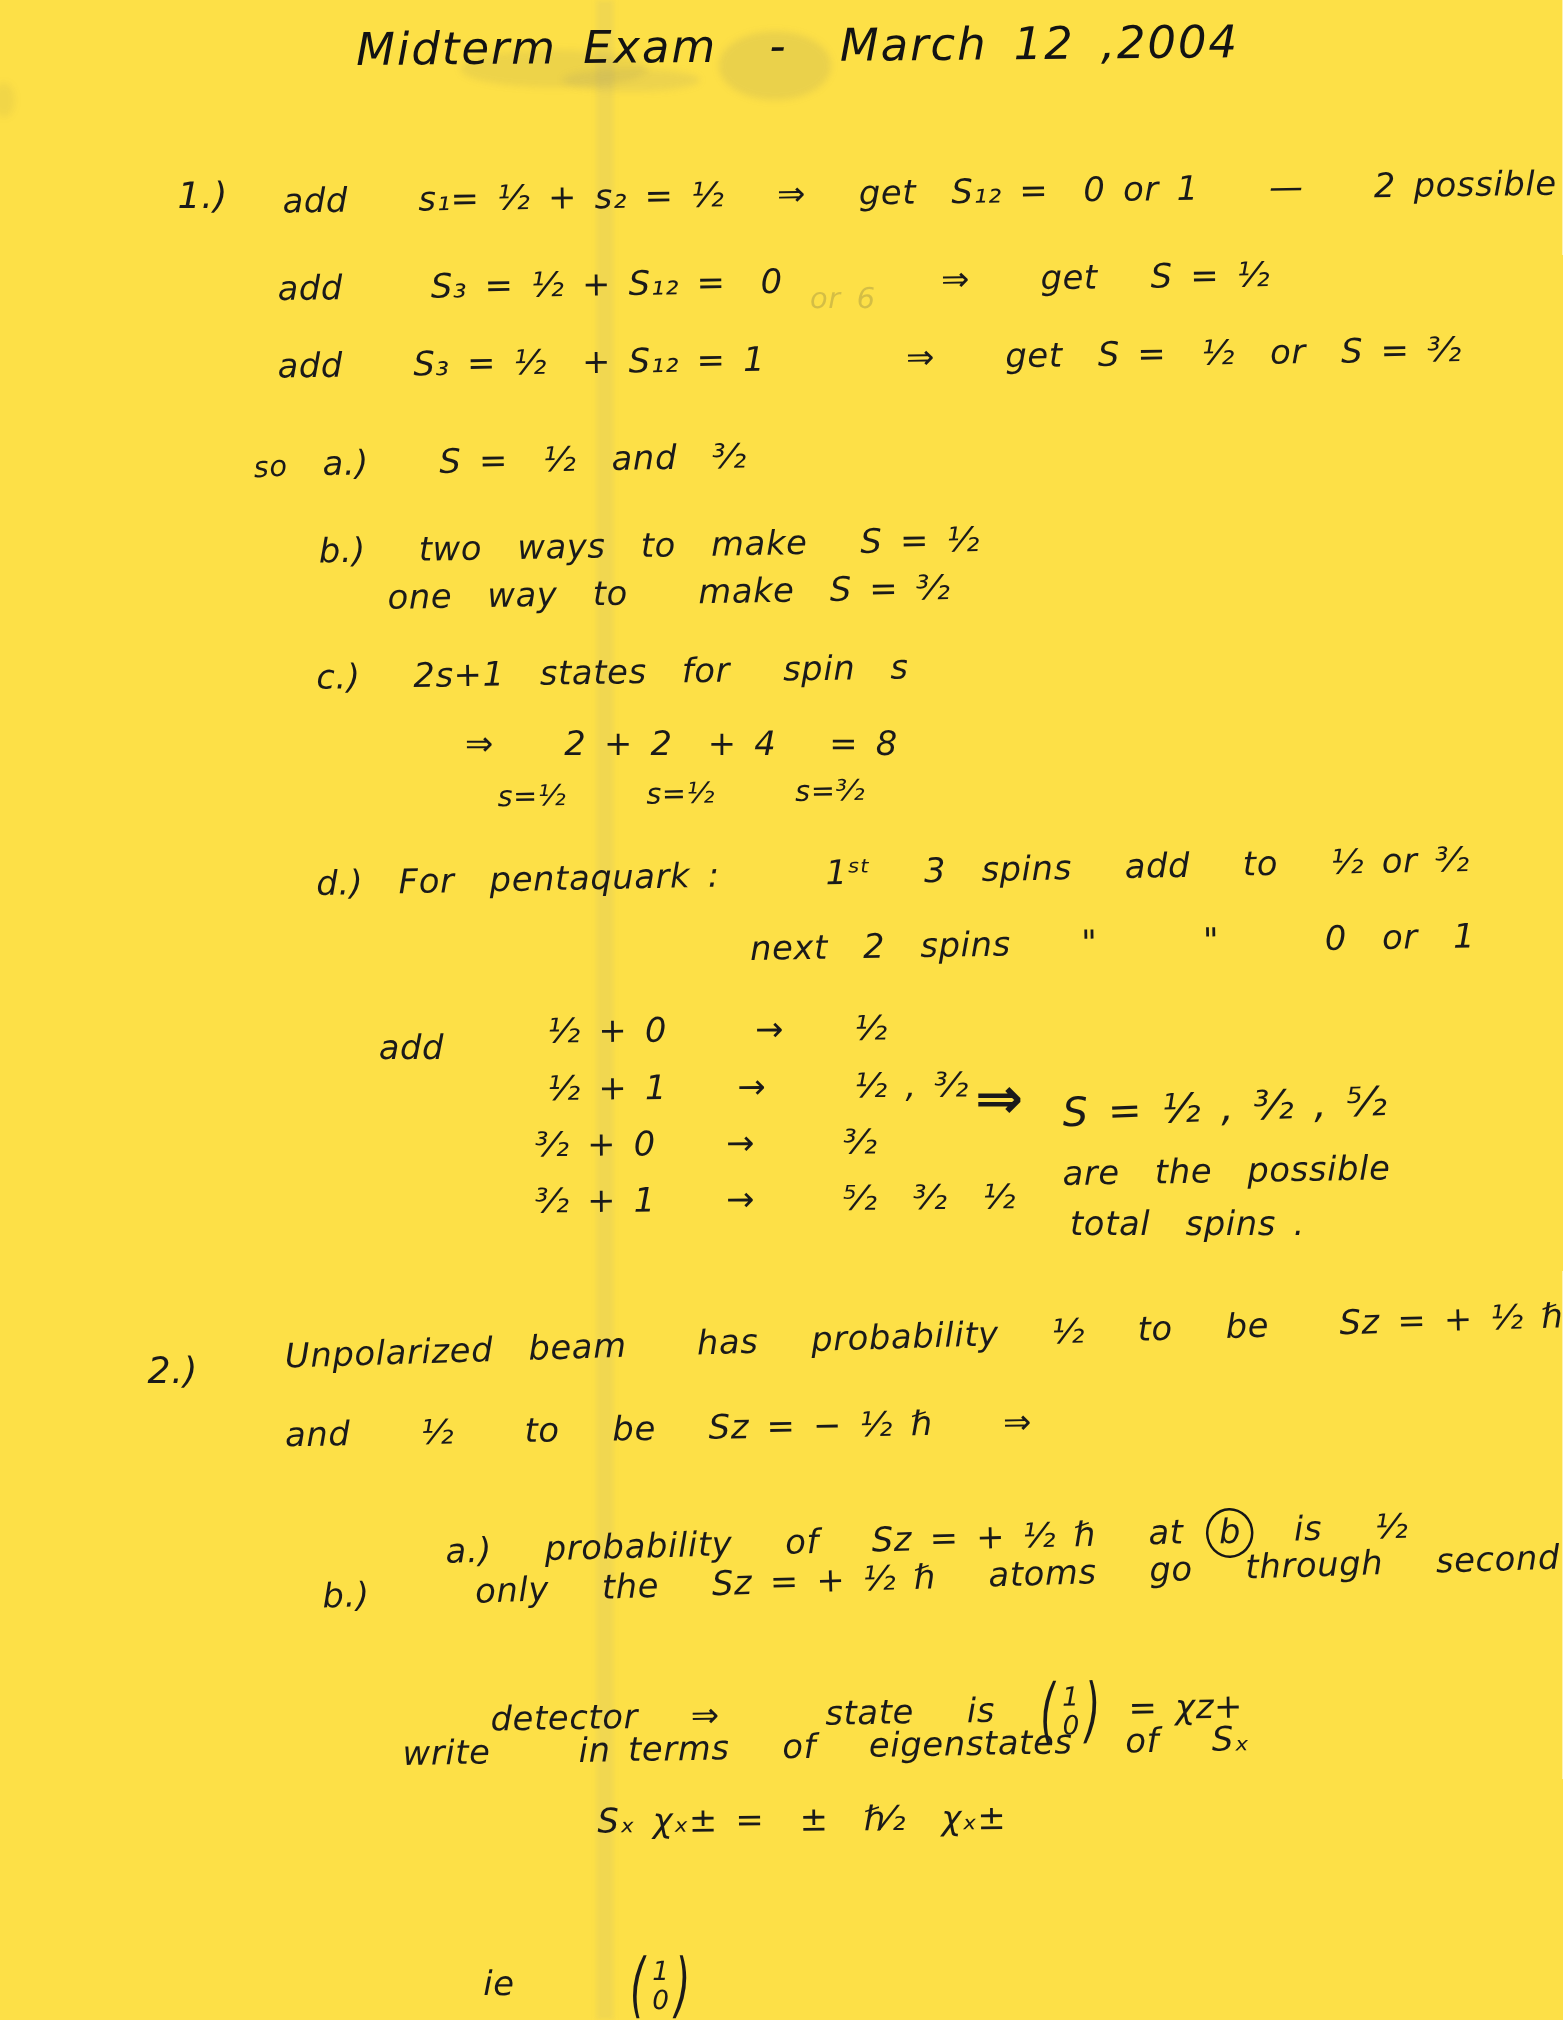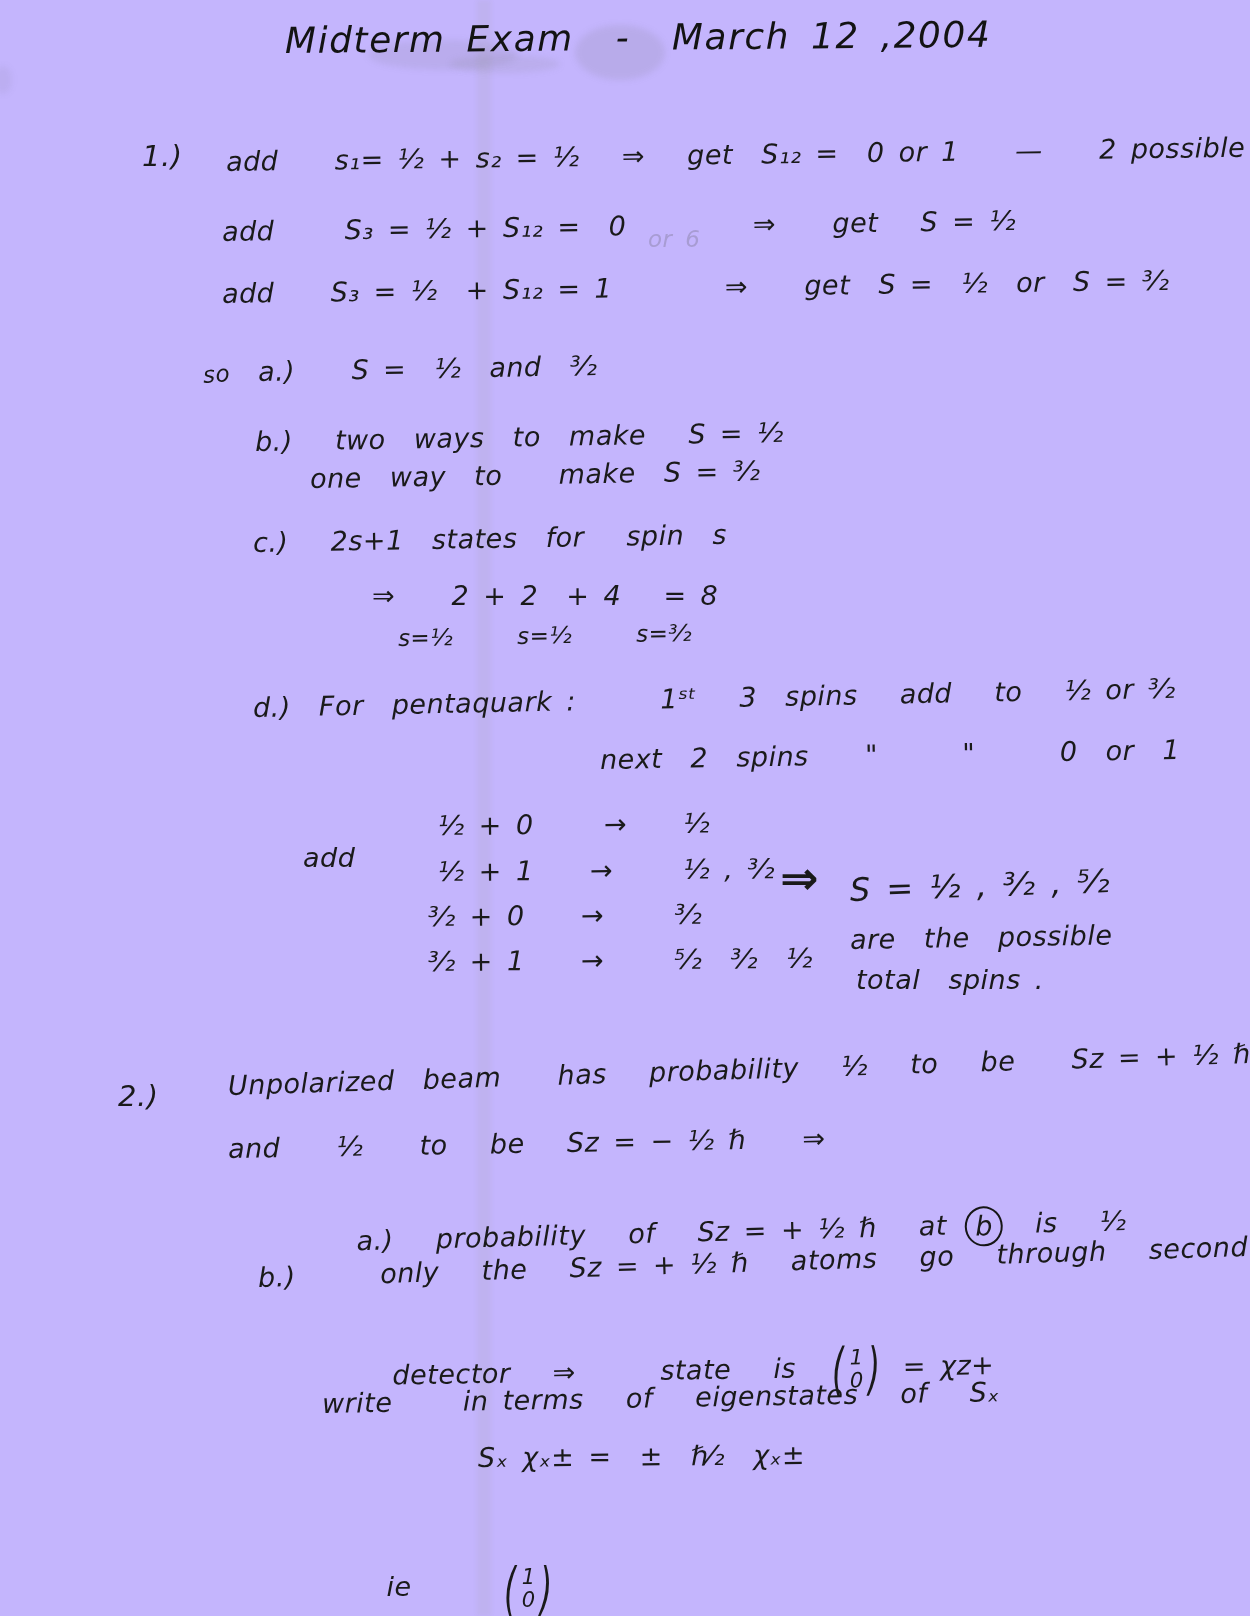--- a/index.html
+++ b/index.html
@@ -1,20 +1,20 @@
 <!DOCTYPE html>
 <html><head>
 <meta charset="utf-8">
 <style>
   html, body { margin: 0; padding: 0; background: #ffffff; }
   .page {
     position: relative;
     width: 1250px;
     height: 1616px;
-    background: #c4b5fd;
+    background: #fde047;
     overflow: hidden;
     font-family: "DejaVu Sans", sans-serif;
   }
   
   .hw {
     position: absolute;
     font-style: italic;
     color: #1a1a1a;
     white-space: pre;
     font-size: 27px;
@@ -84,21 +84,21 @@
     <div class="hw" style="left:255px; top:426px; transform:rotate(-1deg);">b.)   two  ways  to  make   S = ½</div>
     <div class="hw" style="left:310px; top:463px; transform:rotate(-1deg);">one  way  to    make  S = ³⁄₂</div>
 
     <div class="hw" style="left:253px; top:527px; transform:rotate(-1deg);">c.)   2s+1  states  for   spin  s</div>
     <div class="hw" style="left:372px; top:580px;">⇒    2 + 2  + 4   = 8</div>
     <div class="hw small" style="left:398px; top:625px; transform:rotate(-1deg);">s=½     s=½     s=³⁄₂</div>
 
     <div class="hw" style="left:253px; top:692px; transform:rotate(-1.2deg);">d.)  For  pentaquark :      1ˢᵗ   3  spins   add   to   ½ or ³⁄₂</div>
     <div class="hw" style="left:600px; top:744px; transform:rotate(-1deg);">next  2  spins    "      "      0  or  1</div>
 
-    <div class="hw" style="left:303px; top:842px;">add</div>
+    <div class="hw" style="left:303px; top:823px;">add</div>
     <div class="hw" style="left:438px; top:810px; transform:rotate(-0.5deg);">½ + 0     →    ½</div>
     <div class="hw" style="left:438px; top:856px; transform:rotate(-0.5deg);">½ + 1    →     ½ , ³⁄₂</div>
     <div class="hw" style="left:428px; top:901px; transform:rotate(-0.5deg);">³⁄₂ + 0    →     ³⁄₂</div>
     <div class="hw" style="left:428px; top:946px; transform:rotate(-0.5deg);">³⁄₂ + 1    →     ⁵⁄₂  ³⁄₂  ½</div>
 
     <div class="hw huge" style="left:780px; top:852px;">⇒</div>
     <div class="hw big" style="left:850px; top:872px; transform:rotate(-2deg);">S = ½ , ³⁄₂ , ⁵⁄₂</div>
     <div class="hw" style="left:850px; top:924px; transform:rotate(-1deg);">are  the  possible</div>
     <div class="hw" style="left:856px; top:964px;">total  spins .</div>
   </div>

